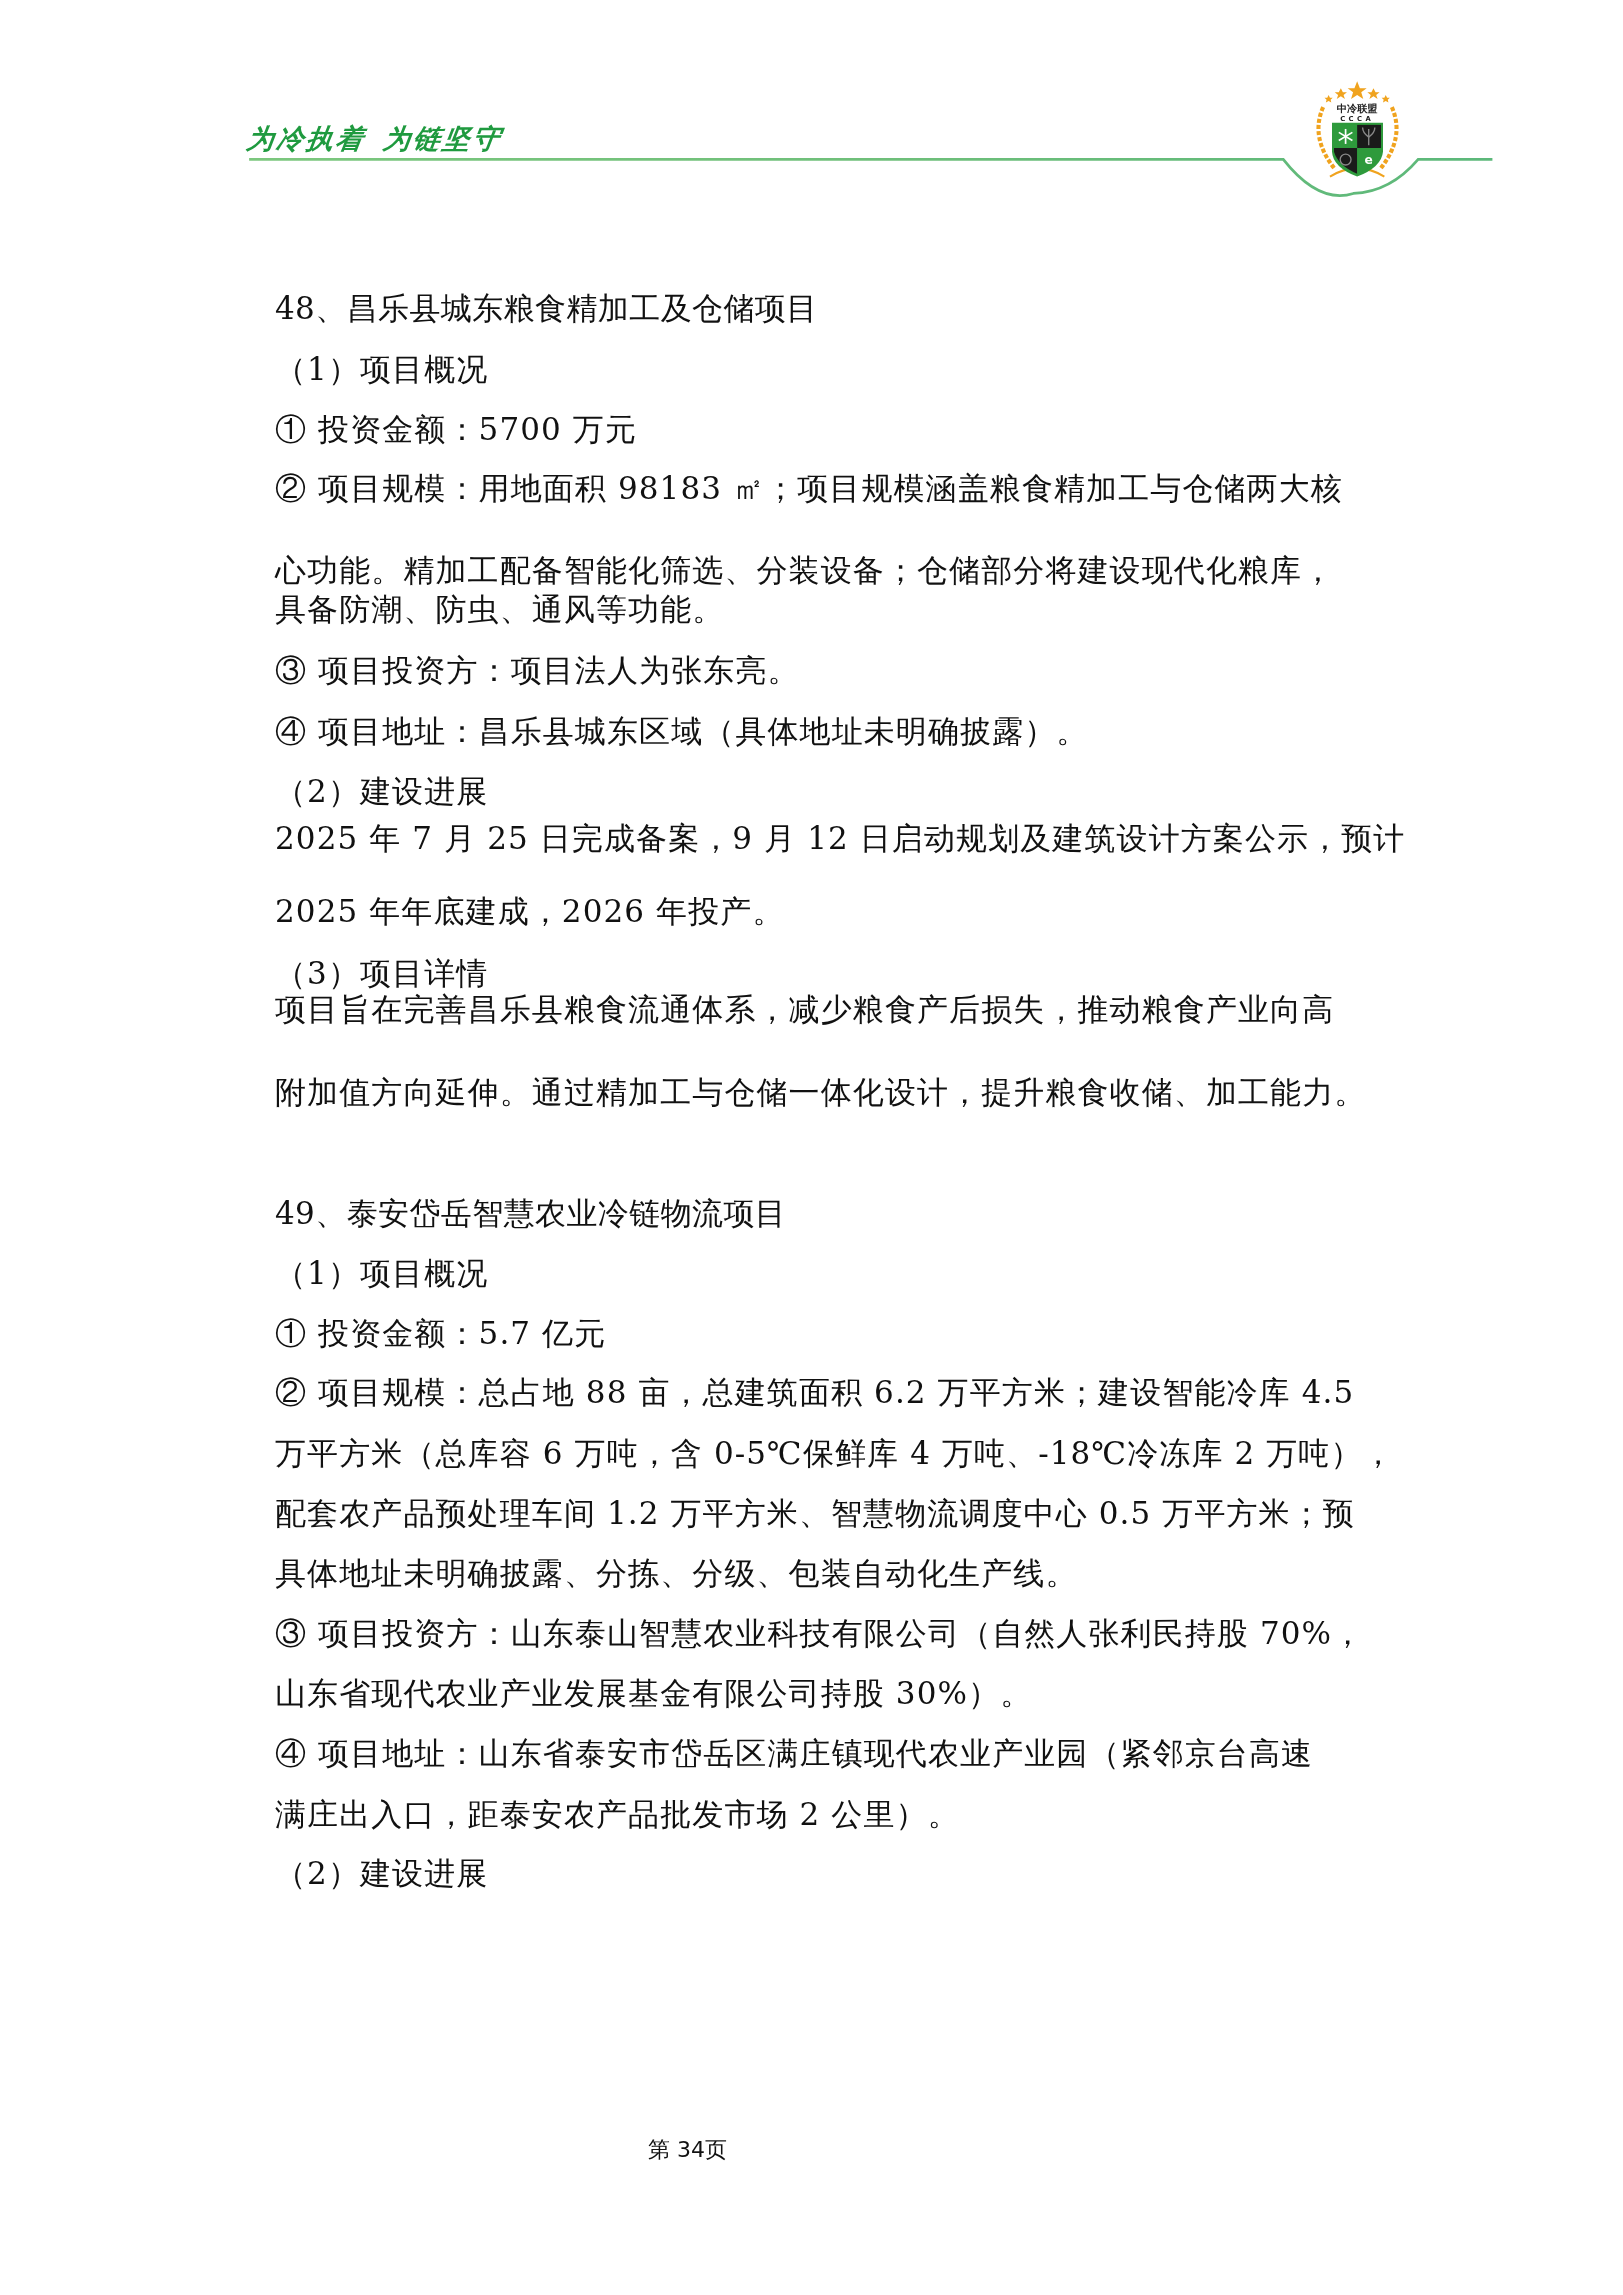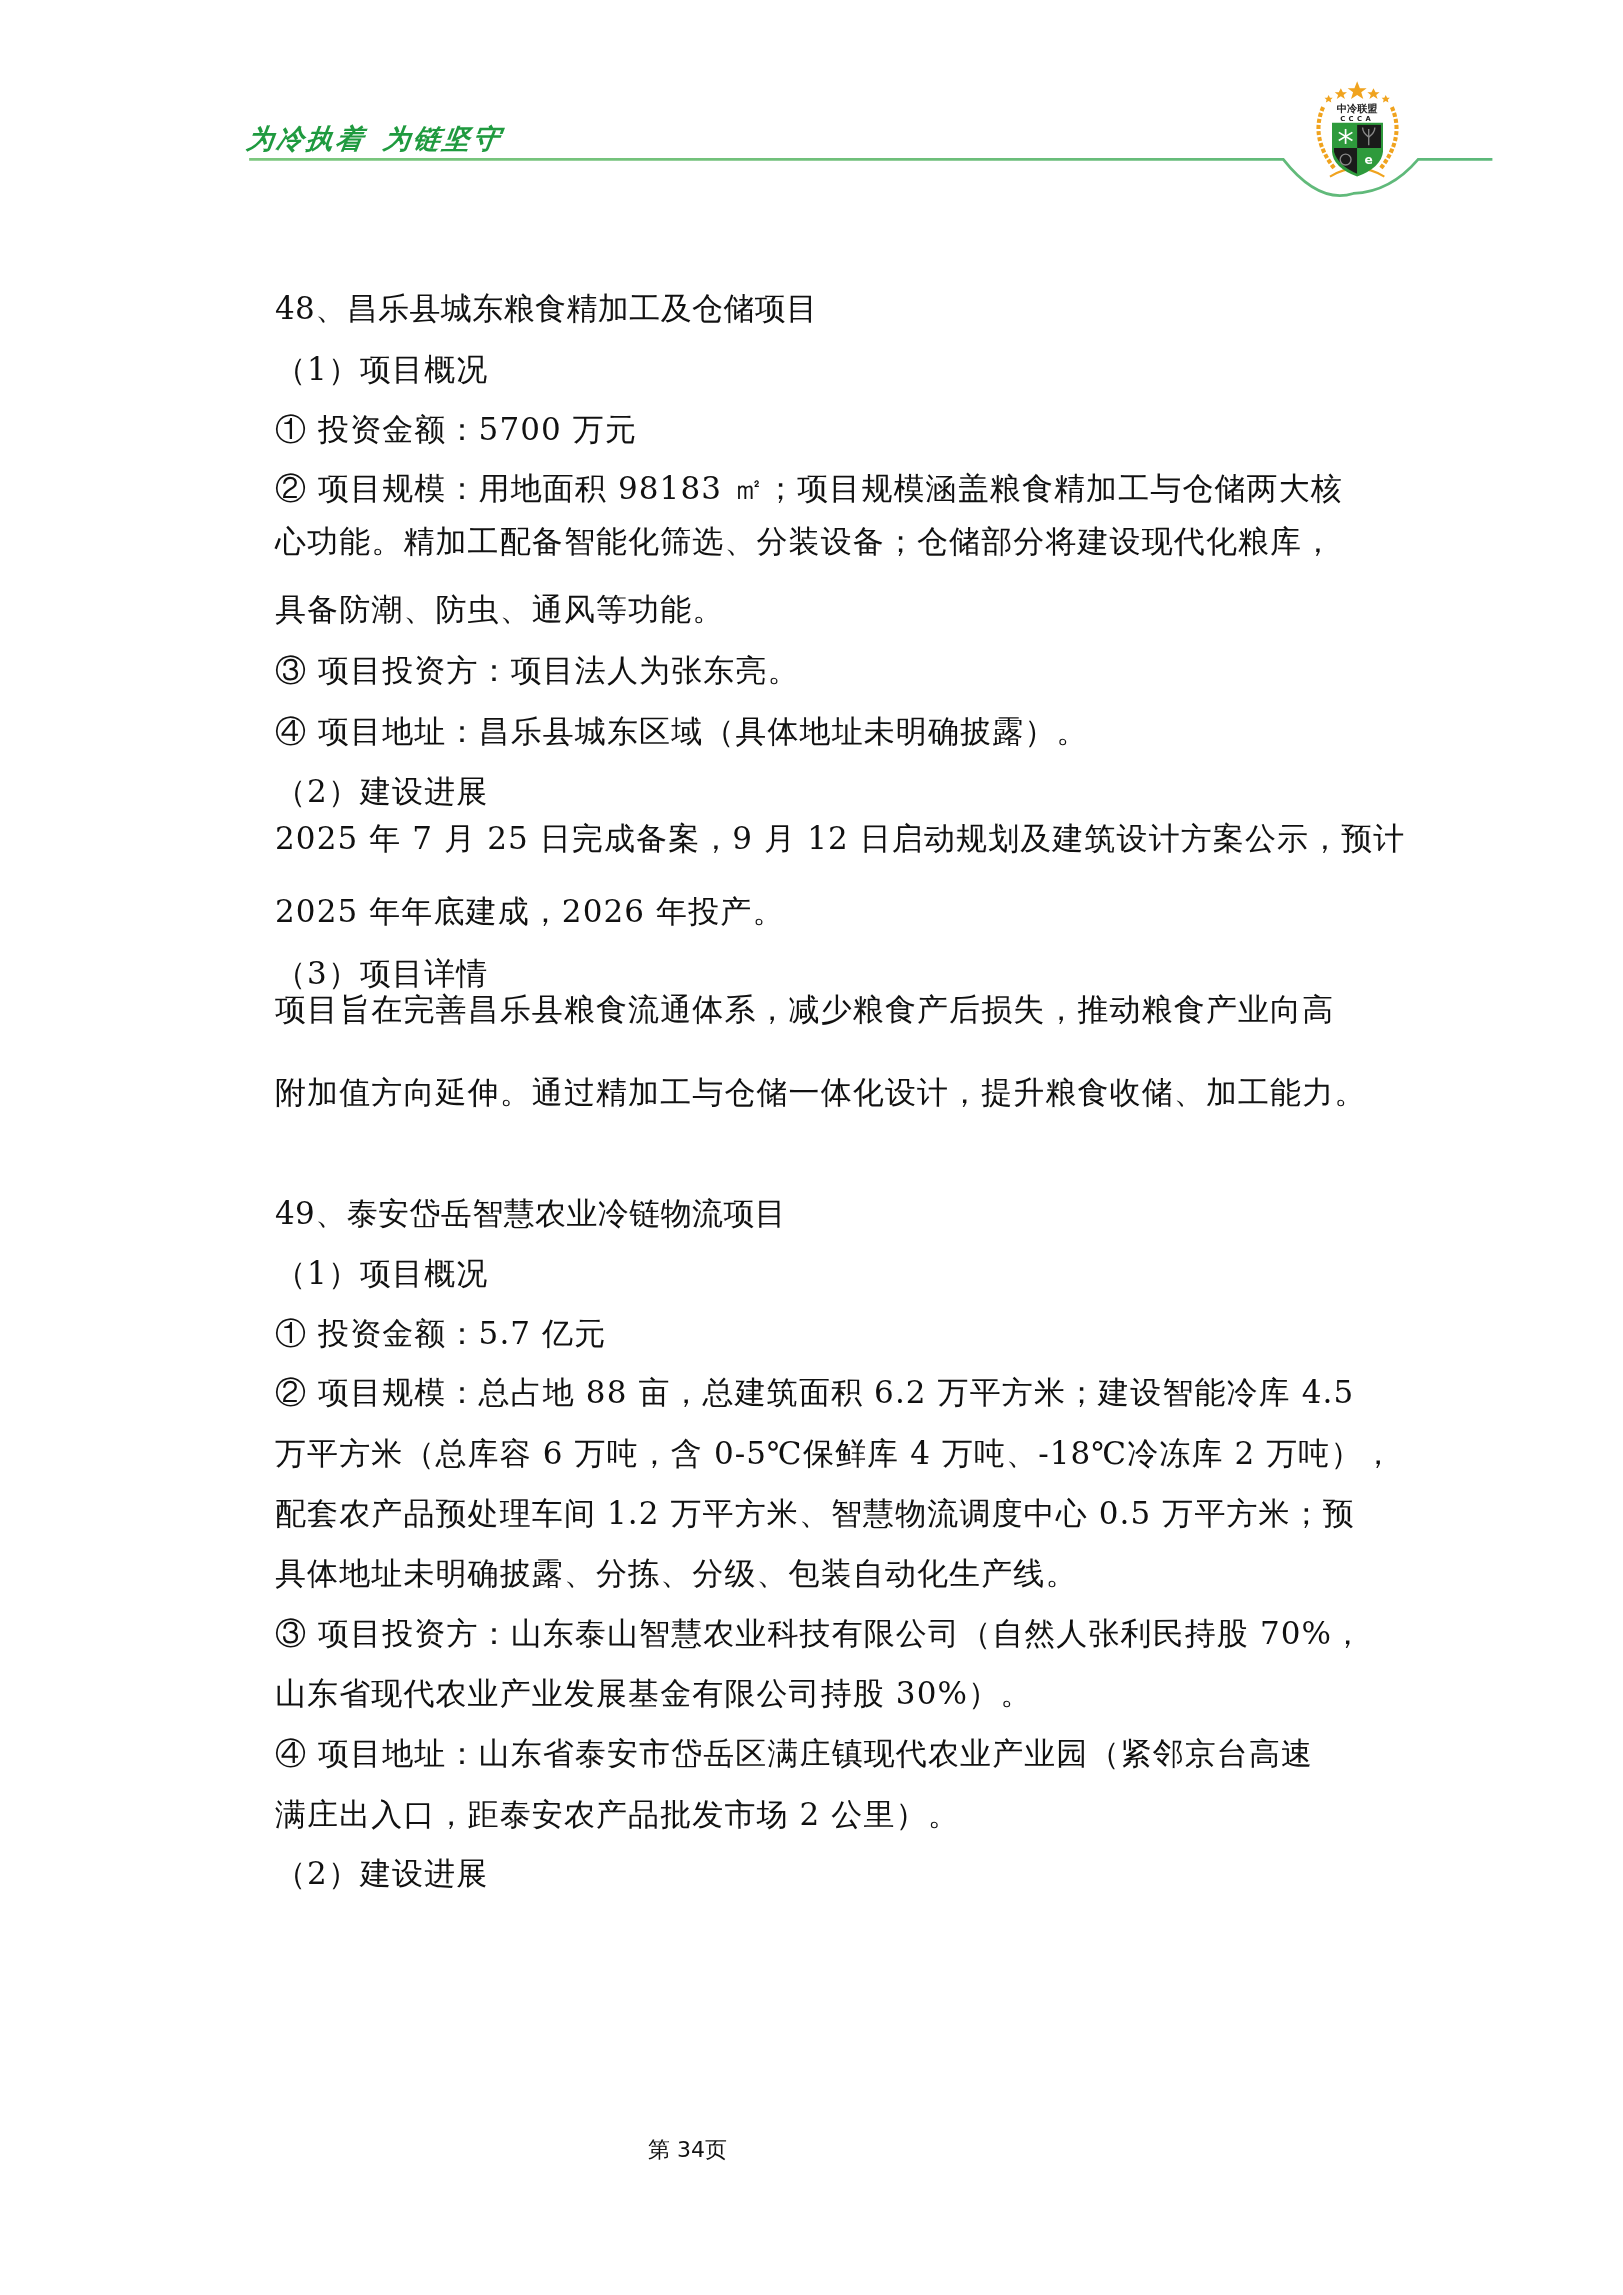--- a/index.html
+++ b/index.html
@@ -142,21 +142,21 @@
     <text x="89" y="124" text-anchor="middle" font-family="DejaVu Sans, sans-serif" font-size="18" font-weight="bold" fill="#fff">e</text>
   </svg>
 </div>
 
 <div class="content">
 
   <div class="line title" style="top:289px">48、昌乐县城东粮食精加工及仓储项目</div>
   <div class="line indent-paren" style="top:350px">（1）项目概况</div>
   <div class="line" style="top:410px">① 投资金额：5700 万元</div>
   <div class="line" style="top:469px">② 项目规模：用地面积 98183 ㎡；项目规模涵盖粮食精加工与仓储两大核</div>
-  <div class="line" style="top:522px">心功能。精加工配备智能化筛选、分装设备；仓储部分将建设现代化粮库，</div>
+  <div class="line" style="top:551px">心功能。精加工配备智能化筛选、分装设备；仓储部分将建设现代化粮库，</div>
   <div class="line" style="top:590px">具备防潮、防虫、通风等功能。</div>
   <div class="line" style="top:651px">③ 项目投资方：项目法人为张东亮。</div>
   <div class="line" style="top:712px">④ 项目地址：昌乐县城东区域（具体地址未明确披露）。</div>
   <div class="line indent-paren" style="top:772px">（2）建设进展</div>
   <div class="line" style="top:819px">2025 年 7 月 25 日完成备案，9 月 12 日启动规划及建筑设计方案公示，预计</div>
   <div class="line" style="top:892px">2025 年年底建成，2026 年投产。</div>
   <div class="line indent-paren" style="top:954px">（3）项目详情</div>
   <div class="line" style="top:990px">项目旨在完善昌乐县粮食流通体系，减少粮食产后损失，推动粮食产业向高</div>
   <div class="line" style="top:1073px">附加值方向延伸。通过精加工与仓储一体化设计，提升粮食收储、加工能力。</div>
 

